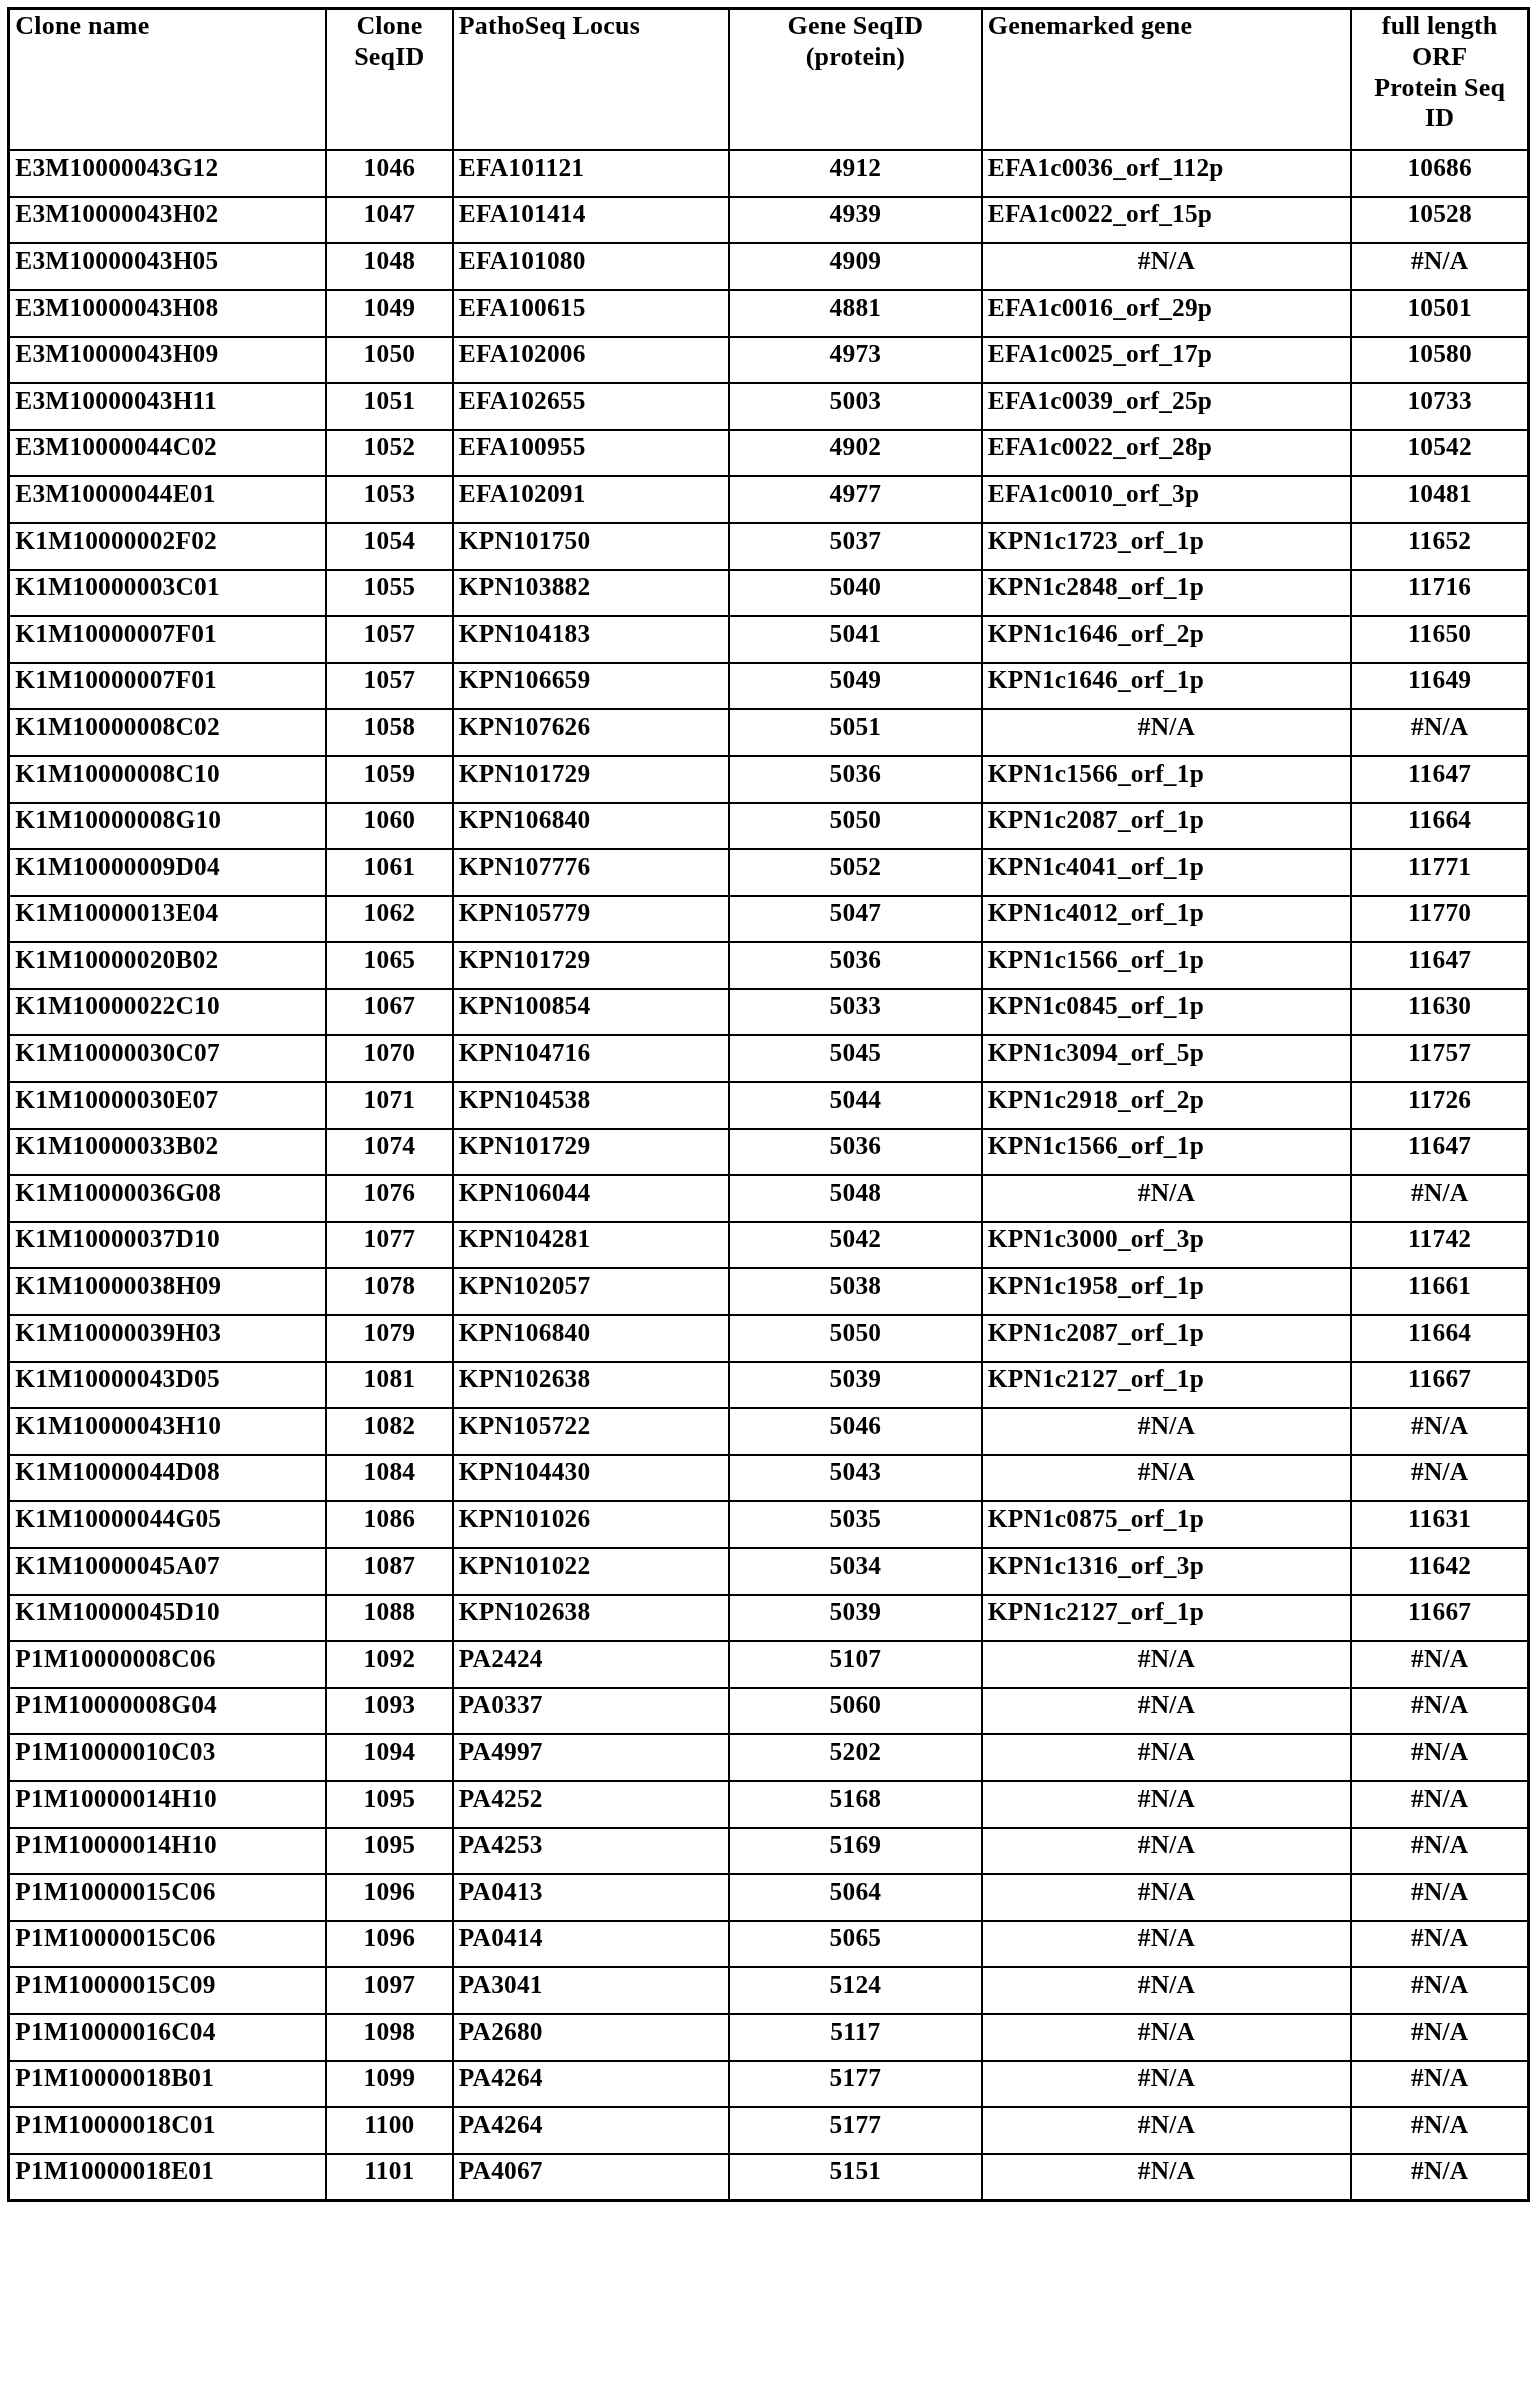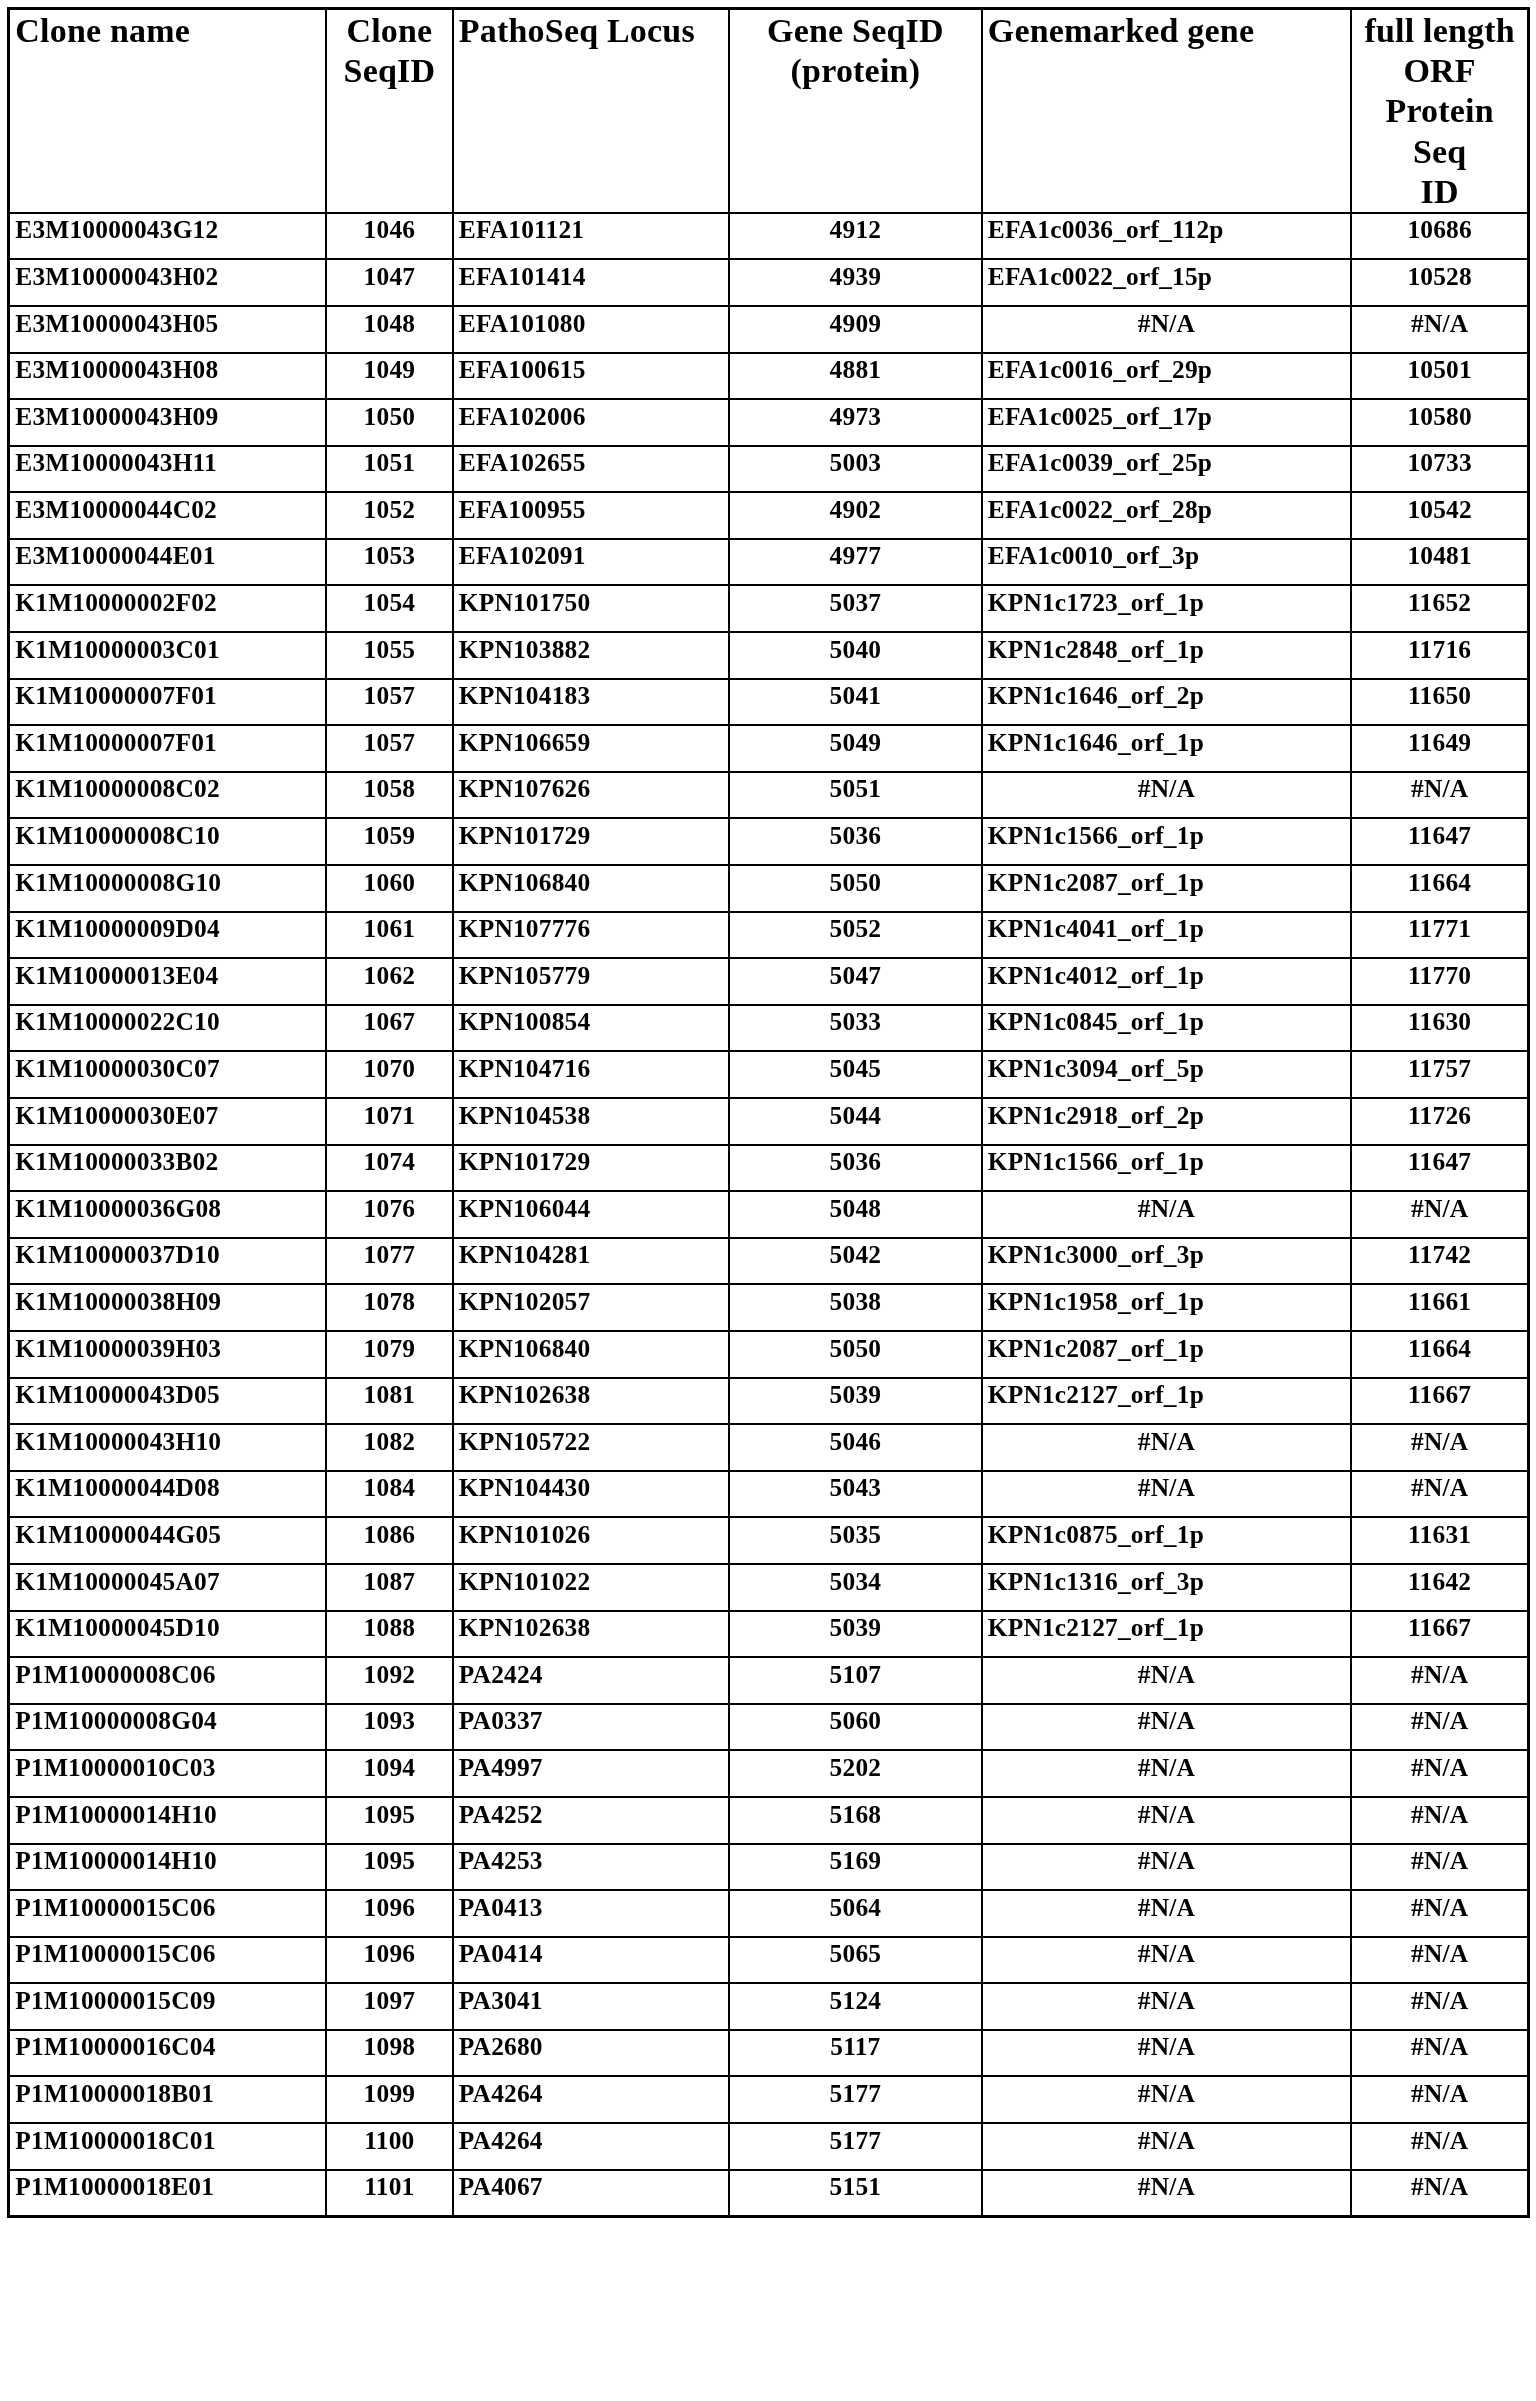--- a/index.html
+++ b/index.html
@@ -35,21 +35,21 @@
     font-weight: 700;
     font-size: 25.4px;
     line-height: 1.18;
     overflow: hidden;
     white-space: pre-line;
     letter-spacing: 0.2px;
   }
   table.clone-table { border: 3.3px solid #000000; }
   table.clone-table thead th {
     height: 138px;
-    font-size: 34px;
+    font-size: 26px;
   }
   table.clone-table tbody td {
     height: 43px; 
   }
   .al { text-align: left; }
   .ac { text-align: center; }
 </style>
 </head>
 <body>
 
@@ -209,20 +209,28 @@
         </tr>
         <tr>
           <td class="al">K1M10000013E04</td>
           <td class="ac">1062</td>
           <td class="al">KPN105779</td>
           <td class="ac">5047</td>
           <td class="al">KPN1c4012_orf_1p</td>
           <td class="ac">11770</td>
         </tr>
         <tr>
+          <td class="al">K1M10000020B02</td>
+          <td class="ac">1065</td>
+          <td class="al">KPN101729</td>
+          <td class="ac">5036</td>
+          <td class="al">KPN1c1566_orf_1p</td>
+          <td class="ac">11647</td>
+        </tr>
+        <tr>
           <td class="al">K1M10000022C10</td>
           <td class="ac">1067</td>
           <td class="al">KPN100854</td>
           <td class="ac">5033</td>
           <td class="al">KPN1c0845_orf_1p</td>
           <td class="ac">11630</td>
         </tr>
         <tr>
           <td class="al">K1M10000030C07</td>
           <td class="ac">1070</td>

